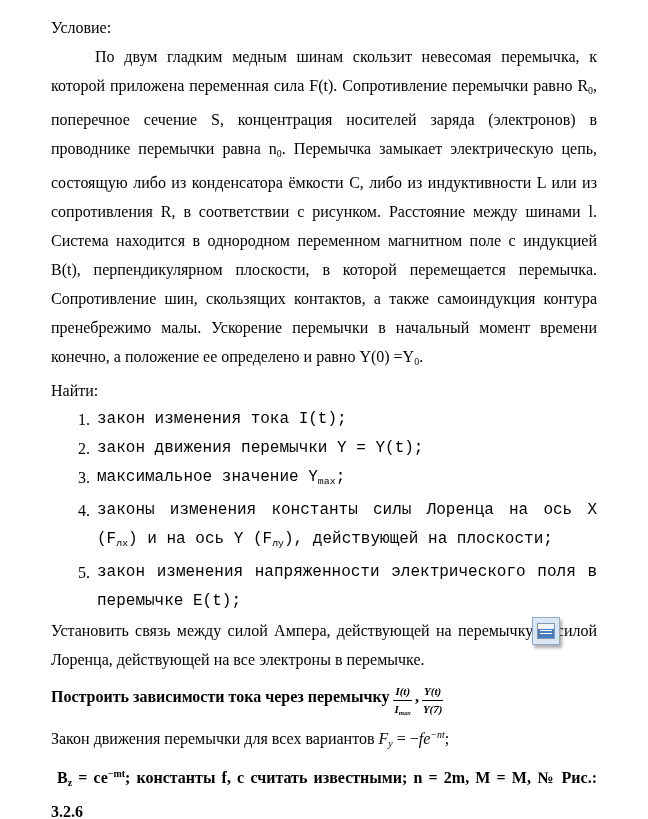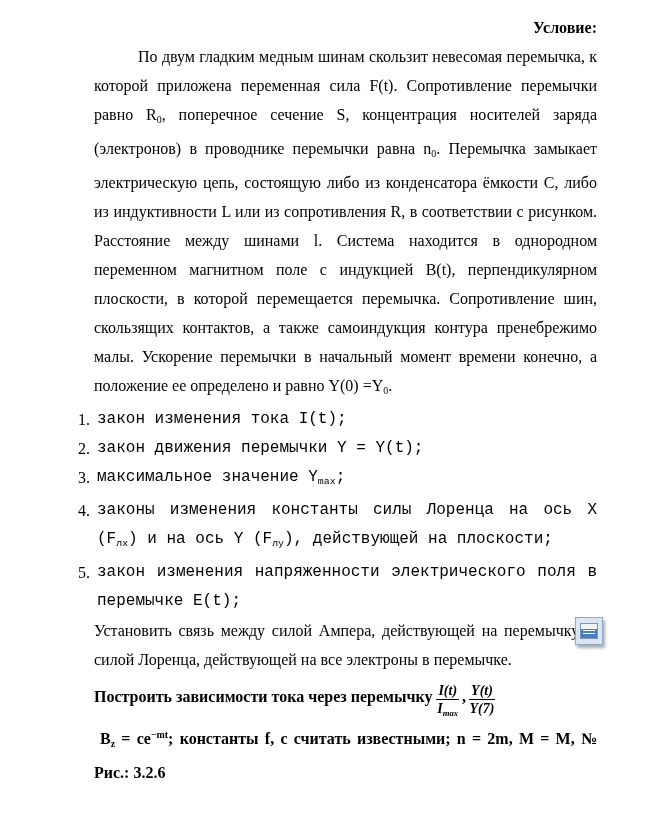--- a/index.html
+++ b/index.html
@@ -15,28 +15,27 @@
     font-size: 16px;
     color: #000000;
   }
   .page {
     padding: 13px 51px 0 51px;
     box-sizing: border-box;
     width: 648px;
   }
   p { margin: 0; }
   .title {
-    text-align: right;
-    font-weight: bold;
+    text-align: left;
+    font-weight: normal;
     line-height: 29px;
   }
   .para {
     text-align: justify;
     line-height: 29px;
-    margin-left: 43px;
   }
   .indent { text-indent: 44px; }
   .find { line-height: 29px; }
 
   .list { margin-left: 27px; }
   .list-item { display: flex; line-height: 29px; }
   .list-item .num { width: 19px; flex: none; }
   .list-item .text { flex: 1 1 auto; text-align: justify; font-family: Liberation Mono, monospace; }
 
   .ampere { position: relative; }
@@ -70,21 +69,21 @@
     bottom: 2px;
     height: 6px;
     background: repeating-linear-gradient(#ffffff 0 1px, rgba(255,255,255,0) 1px 3px);
   }
 
   .plot { line-height: 46px; font-weight: bold; }
   .frac {
     display: inline-block;
     vertical-align: -11px;
     text-align: center;
-    font-size: 14px;
+    font-size: 11px;
     line-height: 15px;
   }
   .frac .frac-num {
     display: block;
     border-bottom: 1px solid #000;
     padding: 0 2px 1px 2px;
   }
   .frac .frac-den { display: block; padding-top: 1px; }
   .frac-sep { padding: 0 3px; }
 
@@ -98,20 +97,21 @@
 </style>
 </head>
 <body>
 
 <div class="page">
 
   <p class="title">Условие:</p>
 
   <p class="para indent"><span>По двум гладким медным шинам скользит невесомая перемычка, к которой приложена переменная сила F(t). Сопротивление перемычки равно R</span><span class="seg-sub">0</span><span>, поперечное сечение S, концентрация носителей заряда (электронов) в проводнике перемычки равна n</span><span class="seg-sub">0</span><span>. Перемычка замыкает электрическую цепь, состоящую либо из конденсатора ёмкости С, либо из индуктивности L или из сопротивления R, в соответствии с рисунком. Расстояние между шинами l. Система находится в однородном переменном магнитном поле с индукцией B(t), перпендикулярном плоскости, в которой перемещается перемычка. Сопротивление шин, скользящих контактов, а также самоиндукция контура пренебрежимо малы. Ускорение перемычки в начальный момент времени конечно, а положение ее определено и равно Y(0) =Y</span><span class="seg-sub">0</span><span>.</span></p>
 
+  <p class="para find">Найти:</p>
 
   <div class="list">
     <div class="list-item">
       <span class="num">1.</span>
       <span class="text"><span>закон изменения тока I(t);</span></span>
     </div>
     <div class="list-item">
       <span class="num">2.</span>
       <span class="text"><span>закон движения перемычки Y = Y(t);</span></span>
     </div>
@@ -134,17 +134,18 @@
     <span class="inline-object">
         <span class="obj-inner"></span>
       </span>
   </p>
 
   <p class="para plot">
     <span>Построить зависимости тока через перемычку</span>
     <span class="frac"><span class="frac-num"><span class="seg-i">I(t)</span></span><span class="frac-den"><span class="seg-i">I</span><span class="seg-i seg-sub">max</span></span></span><span class="frac-sep">,</span><span class="frac"><span class="frac-num"><span class="seg-i">Y(t)</span></span><span class="frac-den"><span class="seg-i">Y(7)</span></span></span>
   </p>
 
+  <p class="para motion"><span>Закон движения перемычки для всех вариантов </span><span><span class="seg-i">F</span><span class="seg-i seg-sub">y</span><span> = −</span><span class="seg-i">fe</span><span class="seg-i seg-sup">−nt</span><span>;</span></span></p>
 
 
   <p class="para bold final"><span>B</span><span class="seg-sub">z</span><span> =  ce</span><span class="seg-sup">−mt</span><span>; константы f, c считать известными; n = 2m,  M = М, № Рис.: 3.2.6</span></p>
 
 </div>
 
 </body></html>

